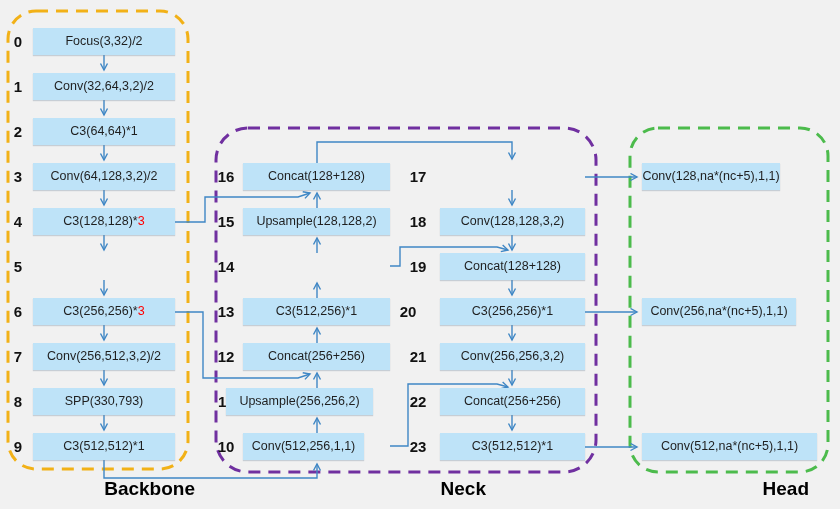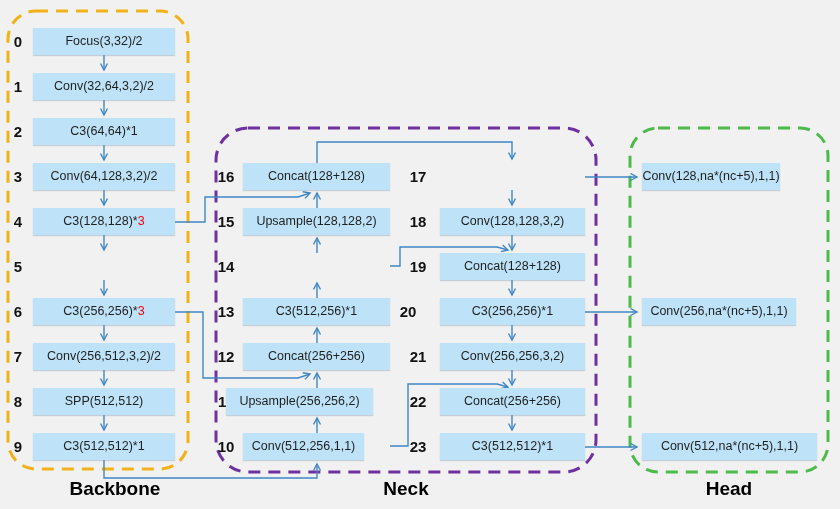--- a/index.html
+++ b/index.html
@@ -12,21 +12,21 @@
     font-size:12.5px;text-align:center;
     box-shadow:0 1px 1px rgba(120,140,160,0.35);
     white-space:nowrap;
   }
   .box .mult{color:#ff0000;}
   .num{
     position:absolute;height:27px;line-height:27px;
     color:#111;font-size:15px;font-weight:bold;text-align:center;
   }
   .grouplabel{
-    position:absolute;top:478px;width:160px;text-align:center;
+    position:absolute;top:478px;width:160px;text-align:right;
     color:#000;font-size:19px;font-weight:bold;
   }
 </style>
 </head>
 <body>
 
 <div class="stage">
 
   <svg class="layer" width="840" height="509" viewBox="0 0 840 509">
     <defs>
@@ -99,21 +99,21 @@
 
   <div class="num" style="left:6px;top:253px;width:24px">5</div>
 
   <div class="num" style="left:6px;top:298px;width:24px">6</div>
   <div class="box" style="left:33px;top:298px;width:142px"><span>C3(256,256)*</span><span class="mult">3</span></div>
 
   <div class="num" style="left:6px;top:343px;width:24px">7</div>
   <div class="box" style="left:33px;top:343px;width:142px"><span>Conv(256,512,3,2)/2</span></div>
 
   <div class="num" style="left:6px;top:388px;width:24px">8</div>
-  <div class="box" style="left:33px;top:388px;width:142px"><span>SPP(512,512)</span></div>
+  <div class="box" style="left:33px;top:388px;width:142px"><span>SPP(330,793)</span></div>
 
   <div class="num" style="left:6px;top:433px;width:24px">9</div>
   <div class="box" style="left:33px;top:433px;width:142px"><span>C3(512,512)*1</span></div>
 
   <div class="num" style="left:212px;top:163px;width:28px">16</div>
   <div class="box" style="left:243px;top:163px;width:147px"><span>Concat(128+128)</span></div>
 
   <div class="num" style="left:212px;top:208px;width:28px">15</div>
   <div class="box" style="left:243px;top:208px;width:147px"><span>Upsample(128,128,2)</span></div>
 

